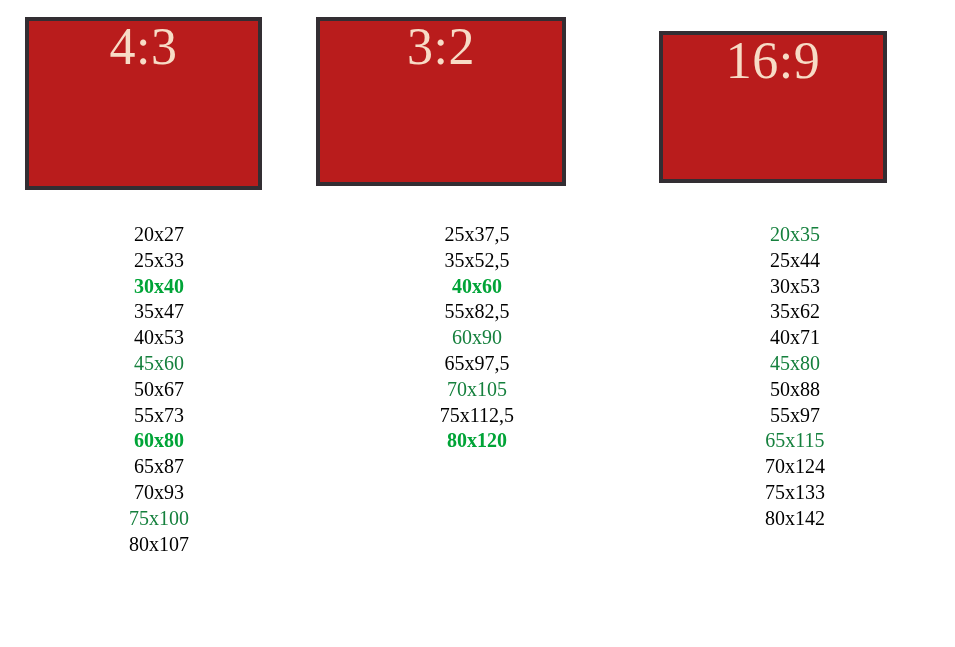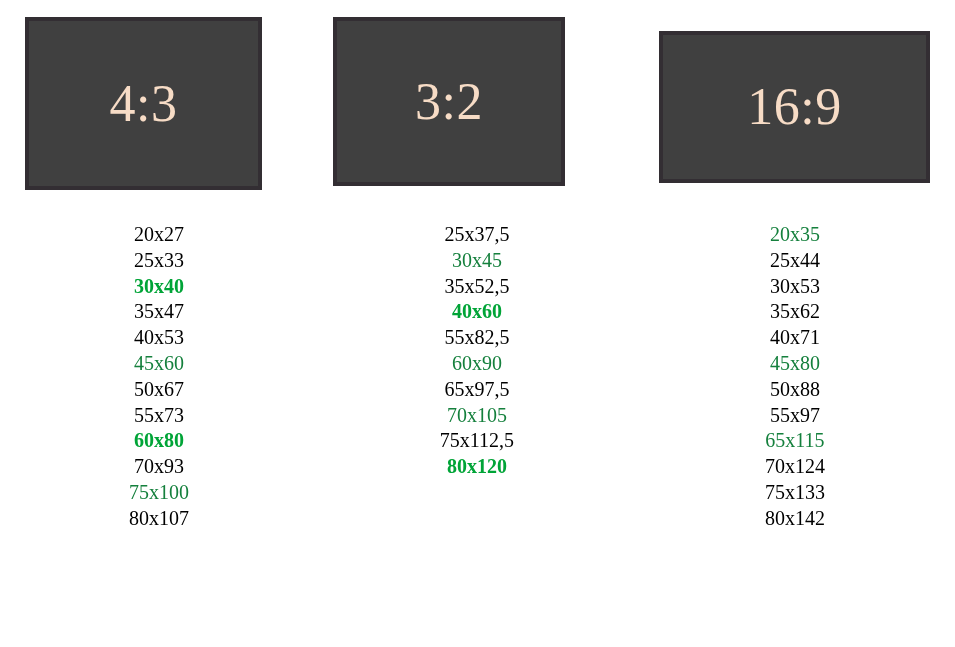--- a/index.html
+++ b/index.html
@@ -20,36 +20,35 @@
     position: absolute;
     left: 0;
     top: 0;
     width: 955px;
     height: 200px;
   }
   .ratio-box {
     position: absolute;
     box-sizing: border-box;
     border: 4px solid #332e33;
-    background: #404040;
+    background: #b91c1c;
     display: flex;
-    align-items: center;
     justify-content: center;
   }
   .ratio-box .ratio-label {
     font-family: "Liberation Serif", "DejaVu Serif", serif;
     font-size: 52px;
     line-height: 1;
     letter-spacing: 0.5px;
     color: #f7dcc6;
     user-select: none;
   }
   #ratio-box-0 { left: 25px;  top: 17px; width: 237px; height: 173px; }
-  #ratio-box-1 { left: 333px; top: 17px; width: 232px; height: 169px; }
-  #ratio-box-2 { left: 659px; top: 31px; width: 271px; height: 152px; }
+  #ratio-box-1 { left: 316px; top: 17px; width: 250px; height: 169px; }
+  #ratio-box-2 { left: 659px; top: 31px; width: 228px; height: 152px; }
 
   
   #size-columns {
     position: absolute;
     left: 0;
     top: 222px;
     width: 955px;
     display: flex;
   }
   .size-column {
@@ -86,27 +85,27 @@
     <div class="size-column">
       <div class="size-item tone-black">20x27</div>
       <div class="size-item tone-black">25x33</div>
       <div class="size-item tone-green">30x40</div>
       <div class="size-item tone-black">35x47</div>
       <div class="size-item tone-black">40x53</div>
       <div class="size-item tone-blue">45x60</div>
       <div class="size-item tone-black">50x67</div>
       <div class="size-item tone-black">55x73</div>
       <div class="size-item tone-green">60x80</div>
+      <div class="size-item tone-black">65x87</div>
       <div class="size-item tone-black">70x93</div>
       <div class="size-item tone-blue">75x100</div>
       <div class="size-item tone-black">80x107</div>
     </div>
     <div class="size-column">
       <div class="size-item tone-black">25x37,5</div>
-      <div class="size-item tone-blue">30x45</div>
       <div class="size-item tone-black">35x52,5</div>
       <div class="size-item tone-green">40x60</div>
       <div class="size-item tone-black">55x82,5</div>
       <div class="size-item tone-blue">60x90</div>
       <div class="size-item tone-black">65x97,5</div>
       <div class="size-item tone-blue">70x105</div>
       <div class="size-item tone-black">75x112,5</div>
       <div class="size-item tone-green">80x120</div>
     </div>
     <div class="size-column">

